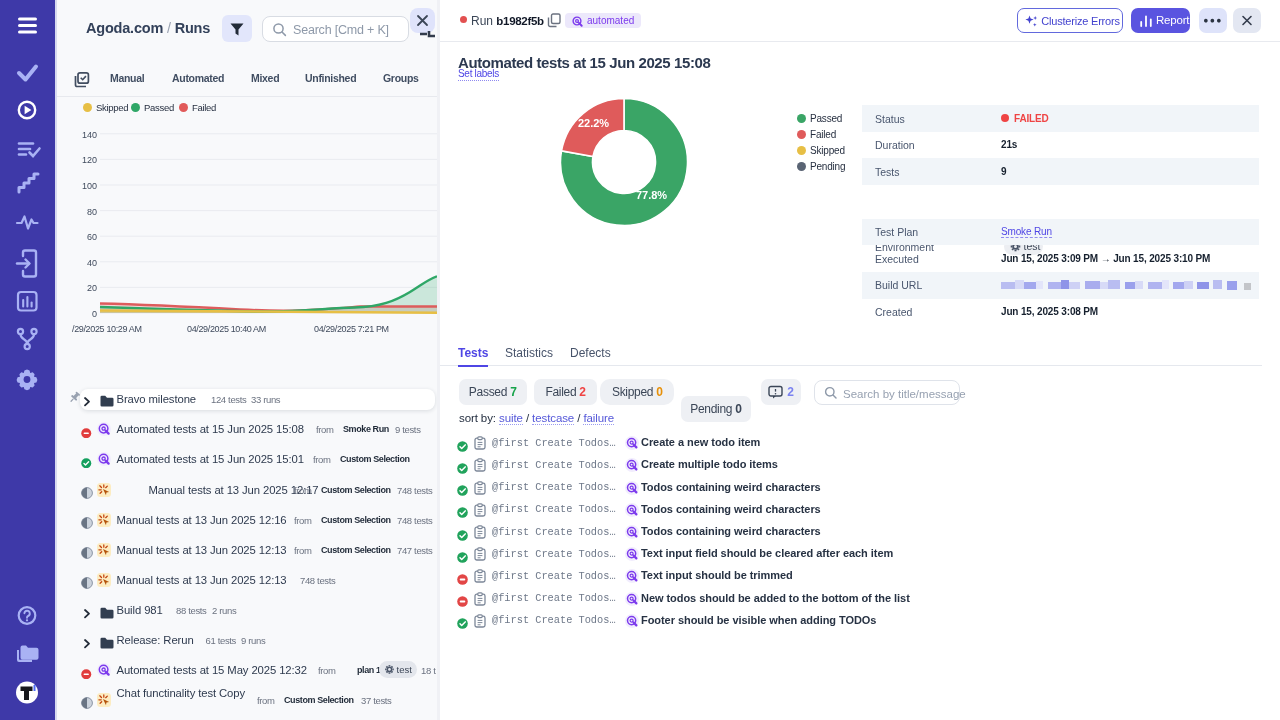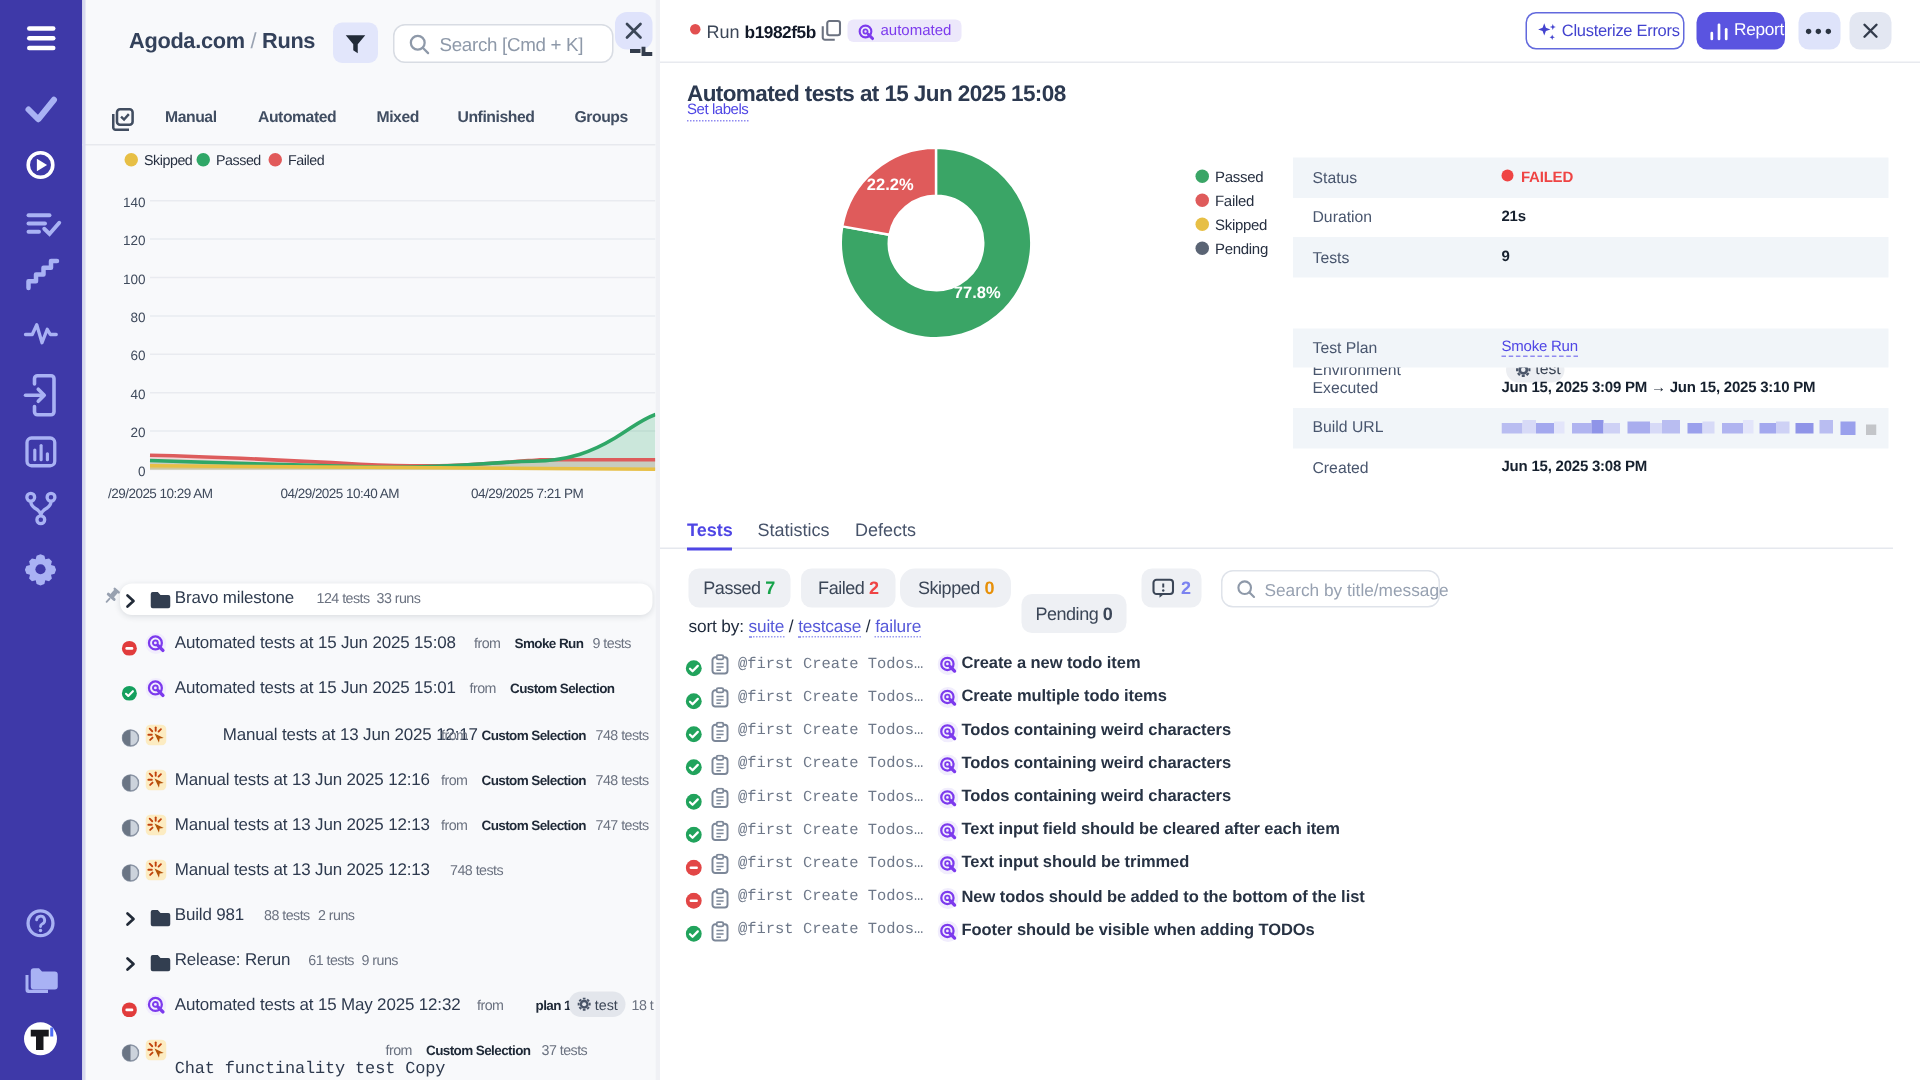--- a/index.html
+++ b/index.html
@@ -378,21 +378,21 @@
             <rect width="14" height="14" rx="3.5" fill="#fcecc2"></rect>
             <g stroke="#c2410c" stroke-width="1.25" stroke-linecap="round">
               <path d="M2.8 2.8 l1.7 1.7"></path>
               <path d="M6.8 1.9 l0 2.3"></path>
               <path d="M1.9 6.8 l2.3 0"></path>
               <path d="M10.3 3.1 l-1.6 1.6"></path>
               <path d="M3.1 10.3 l1.6-1.6"></path>
             </g>
             <path d="M6 6 L12.2 9 L9.4 9.4 L9 12.2 Z" fill="#b45309"></path>
           </svg></span>
-      <span class="abs ttl" style="left:61.5px; top:22px;font-family:Liberation Mono, monospace;">Chat functinality test Copy</span>
+      <span class="abs ttl" style="left:61.5px; top:2px;">Chat functinality test Copy</span>
       <span class="abs meta" style="left:202px; top:10px;">from</span>
       <span class="abs metab" style="left:229px; top:10px;">Custom Selection</span>
       <span class="abs meta" style="left:306px; top:10px;">37 tests</span>
     </div>
   </div>
   <div id="divider"></div>
   <div id="rpanel">
 
     <div class="abs" style="left:0; top:0; width:840px; height:42px; border-bottom:1px solid #e8eaef; background:#fff;"></div>
     <span class="abs" style="left:20px; top:16px; width:7px; height:7px; border-radius:50%; background:#e25050;"></span>

